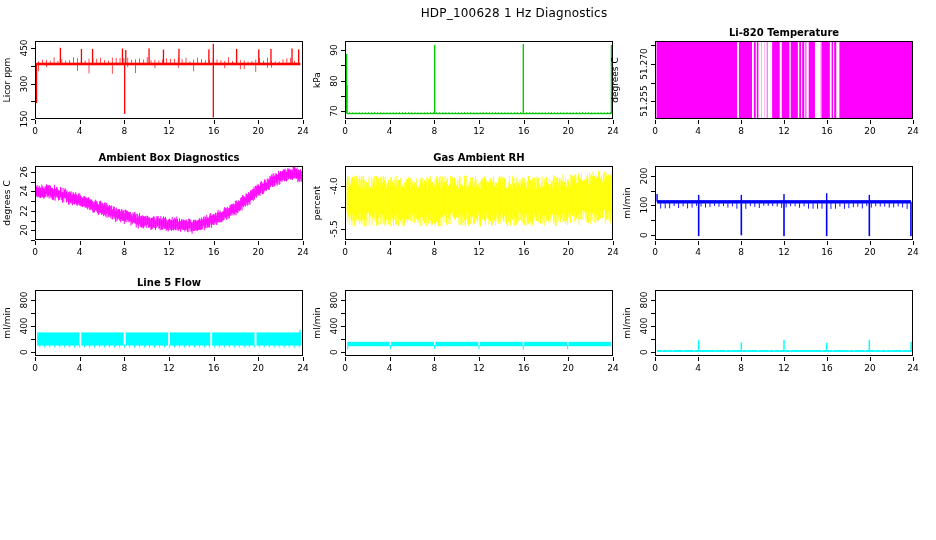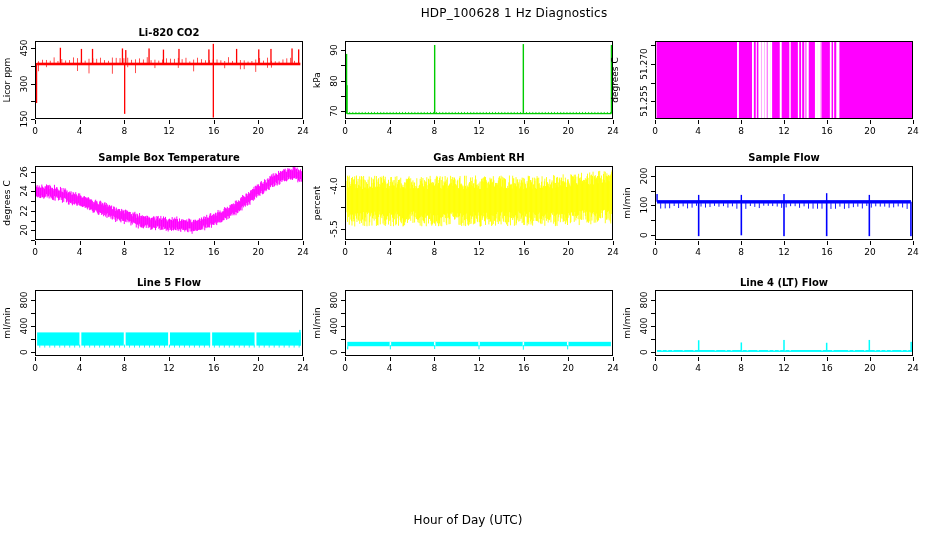--- a/index.html
+++ b/index.html
@@ -95,22 +95,20 @@
     position: absolute;
     left: 0; top: 0;
     display: block;
   }
 </style>
 </head>
 <body>
 
 <div id="figure">
   <div class="main-title">HDP_100628 1 Hz Diagnostics</div>
-  <div class="xlab-global">Hour of Day (UTC)</div>
-<div class="panel-title" style="left: 35px; top: 27px; width: 268px;">Li-820 CO2</div>
     <div class="plotbox" style="left: 35px; top: 41px; width: 268px; height: 78px;">
       <svg class="trace" width="266" height="76">
         <rect x="1.1083333333333334" y="20.678787878787876" width="263.2291666666667" height="2.6" fill="#FF0000"></rect>
         <rect x="2.216666666666667" y="19.266087358630063" width="0.7" height="3.6127005201578144" fill="#FF0000"></rect>
         <rect x="2.216666666666667" y="21.878787878787875" width="0.7" height="7.342509240377694" fill="#FF0000"></rect>
         <rect x="6.095833333333334" y="17.737465964144825" width="0.7" height="5.14132191464305" fill="#FF0000"></rect>
         <rect x="9.975" y="17.953280255681634" width="0.7" height="4.925507623106242" fill="#FF0000"></rect>
         <rect x="9.975" y="21.878787878787875" width="0.7" height="3.3073895757552236" fill="#FF0000"></rect>
         <rect x="13.854166666666668" y="18.735709623730543" width="0.7" height="4.143078255057335" fill="#FF0000"></rect>
         <rect x="17.733333333333334" y="15.3762074134115" width="0.7" height="7.5025804653763775" fill="#FF0000"></rect>
@@ -345,20 +343,21 @@
     <div class="tick tick-x" style="left: 434.333px; top: 120px;"></div>
     <div class="xtick-label" style="left: 420.333px; top: 126px; width: 28px;">8</div>
     <div class="tick tick-x" style="left: 479px; top: 120px;"></div>
     <div class="xtick-label" style="left: 465px; top: 126px; width: 28px;">12</div>
     <div class="tick tick-x" style="left: 523.667px; top: 120px;"></div>
     <div class="xtick-label" style="left: 509.667px; top: 126px; width: 28px;">16</div>
     <div class="tick tick-x" style="left: 568.333px; top: 120px;"></div>
     <div class="xtick-label" style="left: 554.333px; top: 126px; width: 28px;">20</div>
     <div class="tick tick-x" style="left: 613px; top: 120px;"></div>
     <div class="xtick-label" style="left: 599px; top: 126px; width: 28px;">24</div>
+    <div class="panel-title" style="left: 655px; top: 27px; width: 258px;">Li-820 Temperature</div>
     <div class="plotbox" style="left: 655px; top: 41px; width: 258px; height: 78px;">
       <svg class="trace" width="256" height="76">
         <rect x="0.5333333333333333" y="0" width="255.46666666666667" height="76" fill="#FF00FF"></rect>
         <rect x="81.06666666666666" y="0" width="1.8356170646846293" height="76" fill="#ffffff"></rect>
         <rect x="96" y="0" width="1.8611573176458478" height="76" fill="#ffffff"></rect>
         <rect x="102.39999999999999" y="0" width="3.0507175896316765" height="76" fill="#ffffff"></rect>
         <rect x="105.60000000000001" y="0" width="3.062444801442325" height="76" fill="#ffffff"></rect>
         <rect x="108.8" y="0" width="1.6996839210391044" height="76" fill="#ffffff"></rect>
         <rect x="112" y="0" width="2.5452307501807807" height="76" fill="#ffffff"></rect>
         <rect x="114.13333333333333" y="0" width="1.9810077991336583" height="76" fill="#ffffff"></rect>
@@ -393,21 +392,21 @@
     <div class="tick tick-x" style="left: 741px; top: 120px;"></div>
     <div class="xtick-label" style="left: 727px; top: 126px; width: 28px;">8</div>
     <div class="tick tick-x" style="left: 784px; top: 120px;"></div>
     <div class="xtick-label" style="left: 770px; top: 126px; width: 28px;">12</div>
     <div class="tick tick-x" style="left: 827px; top: 120px;"></div>
     <div class="xtick-label" style="left: 813px; top: 126px; width: 28px;">16</div>
     <div class="tick tick-x" style="left: 870px; top: 120px;"></div>
     <div class="xtick-label" style="left: 856px; top: 126px; width: 28px;">20</div>
     <div class="tick tick-x" style="left: 913px; top: 120px;"></div>
     <div class="xtick-label" style="left: 899px; top: 126px; width: 28px;">24</div>
-    <div class="panel-title" style="left: 35px; top: 152px; width: 268px;">Sample Box Temperature</div>
+    <div class="panel-title" style="left: 35px; top: 152px; width: 268px;">Ambient Box Diagnostics</div>
     <div class="plotbox" style="left: 35px; top: 166px; width: 268px; height: 74px;">
       <svg class="trace" width="266" height="72">
         <rect x="0" y="19.572980346737786" width="1" height="9.632334613075187" fill="#FF00FF"></rect>
         <rect x="0.665" y="18.056551452526037" width="1" height="11.884664242417479" fill="#FF00FF"></rect>
         <rect x="1.33" y="20.294931608902218" width="1" height="10.148223562595625" fill="#FF00FF"></rect>
         <rect x="1.9949999999999999" y="20.464526961834643" width="1" height="9.119187039376449" fill="#FF00FF"></rect>
         <rect x="2.66" y="18.5593532069976" width="1" height="10.984466409286803" fill="#FF00FF"></rect>
         <rect x="3.3249999999999997" y="20.348432727118308" width="1" height="10.709873326722601" fill="#FF00FF"></rect>
         <rect x="3.9899999999999998" y="20.850751918345033" width="1" height="10.177109494837786" fill="#FF00FF"></rect>
         <rect x="4.654999999999999" y="20.680647219949016" width="1" height="9.818834697219273" fill="#FF00FF"></rect>
@@ -1330,21 +1329,20 @@
     <div class="tick tick-x" style="left: 434.333px; top: 241px;"></div>
     <div class="xtick-label" style="left: 420.333px; top: 247px; width: 28px;">8</div>
     <div class="tick tick-x" style="left: 479px; top: 241px;"></div>
     <div class="xtick-label" style="left: 465px; top: 247px; width: 28px;">12</div>
     <div class="tick tick-x" style="left: 523.667px; top: 241px;"></div>
     <div class="xtick-label" style="left: 509.667px; top: 247px; width: 28px;">16</div>
     <div class="tick tick-x" style="left: 568.333px; top: 241px;"></div>
     <div class="xtick-label" style="left: 554.333px; top: 247px; width: 28px;">20</div>
     <div class="tick tick-x" style="left: 613px; top: 241px;"></div>
     <div class="xtick-label" style="left: 599px; top: 247px; width: 28px;">24</div>
-    <div class="panel-title" style="left: 655px; top: 152px; width: 258px;">Sample Flow</div>
     <div class="plotbox" style="left: 655px; top: 166px; width: 258px; height: 74px;">
       <svg class="trace" width="256" height="72">
         <rect x="1.0666666666666667" y="33.1193675889328" width="253.86666666666665" height="3.4" fill="#0000FF"></rect>
         <rect x="4.266666666666667" y="36.1193675889328" width="0.9" height="5.445018203230575" fill="#0000FF"></rect>
         <rect x="8.746666666666668" y="36.1193675889328" width="0.9" height="5.25097027735319" fill="#0000FF"></rect>
         <rect x="13.226666666666667" y="36.1193675889328" width="0.9" height="5.1271492233499885" fill="#0000FF"></rect>
         <rect x="17.706666666666667" y="36.1193675889328" width="0.9" height="2.8872345444979146" fill="#0000FF"></rect>
         <rect x="22.186666666666667" y="36.1193675889328" width="0.9" height="4.90641829627566" fill="#0000FF"></rect>
         <rect x="26.666666666666668" y="36.1193675889328" width="0.9" height="3.240846148575656" fill="#0000FF"></rect>
         <rect x="31.146666666666665" y="36.1193675889328" width="0.9" height="5.2616957989521325" fill="#0000FF"></rect>
@@ -1554,21 +1552,20 @@
     <div class="tick tick-x" style="left: 434.333px; top: 357px;"></div>
     <div class="xtick-label" style="left: 420.333px; top: 363px; width: 28px;">8</div>
     <div class="tick tick-x" style="left: 479px; top: 357px;"></div>
     <div class="xtick-label" style="left: 465px; top: 363px; width: 28px;">12</div>
     <div class="tick tick-x" style="left: 523.667px; top: 357px;"></div>
     <div class="xtick-label" style="left: 509.667px; top: 363px; width: 28px;">16</div>
     <div class="tick tick-x" style="left: 568.333px; top: 357px;"></div>
     <div class="xtick-label" style="left: 554.333px; top: 363px; width: 28px;">20</div>
     <div class="tick tick-x" style="left: 613px; top: 357px;"></div>
     <div class="xtick-label" style="left: 599px; top: 363px; width: 28px;">24</div>
-    <div class="panel-title" style="left: 655px; top: 277px; width: 258px;">Line 4 (LT) Flow</div>
     <div class="plotbox" style="left: 655px; top: 290px; width: 258px; height: 66px;">
       <svg class="trace" width="256" height="64">
         <rect x="1.0666666666666667" y="59.02156862745098" width="254.93333333333334" height="1.9" fill="#00FFFF"></rect>
         <rect x="5.333333333333333" y="57.52156862745098" width="1.6" height="2" fill="#ffffff"></rect>
         <rect x="10.666666666666666" y="57.52156862745098" width="1.6" height="2" fill="#ffffff"></rect>
         <rect x="16" y="57.52156862745098" width="1.6" height="2" fill="#ffffff"></rect>
         <rect x="26.666666666666668" y="57.52156862745098" width="1.6" height="2" fill="#ffffff"></rect>
         <rect x="37.333333333333336" y="57.52156862745098" width="1.6" height="2" fill="#ffffff"></rect>
         <rect x="58.666666666666664" y="57.52156862745098" width="1.6" height="2" fill="#ffffff"></rect>
         <rect x="69.33333333333333" y="57.52156862745098" width="1.6" height="2" fill="#ffffff"></rect>

